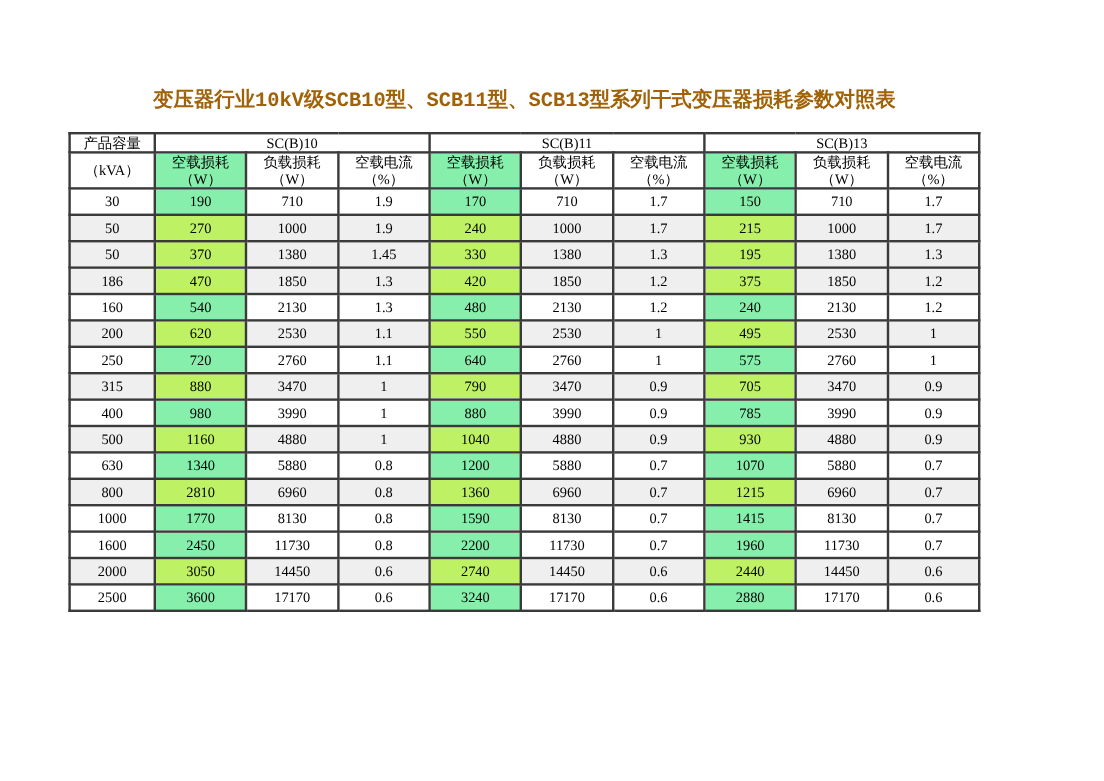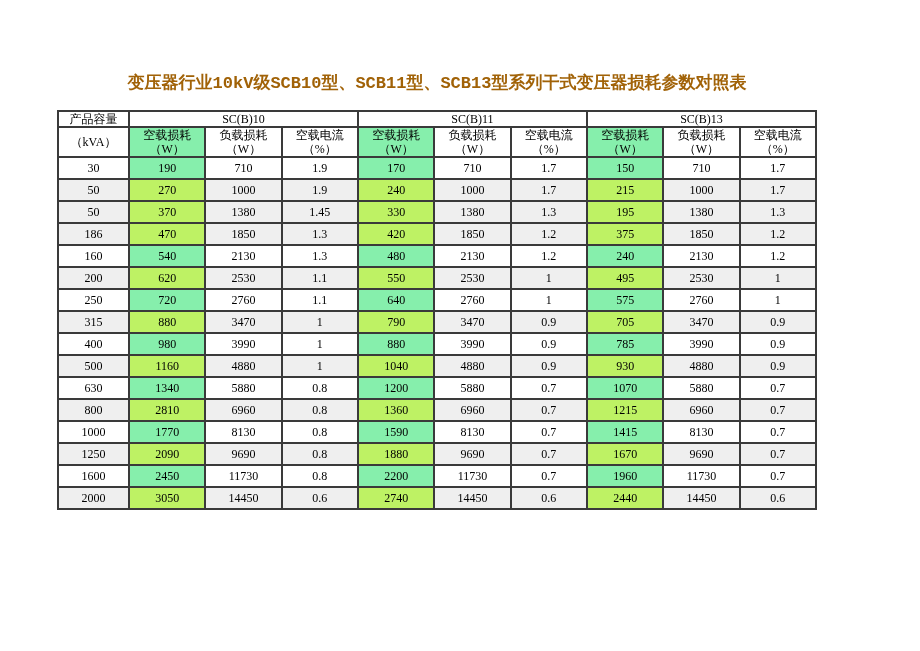--- a/index.html
+++ b/index.html
@@ -249,32 +249,20 @@
             <td class="col-shaded">1770</td>
             <td>8130</td>
             <td>0.8</td>
             <td class="col-shaded">1590</td>
             <td>8130</td>
             <td>0.7</td>
             <td class="col-shaded">1415</td>
             <td>8130</td>
             <td>0.7</td>
           </tr>
-          <tr class="striped">
-            <td>1250</td>
-            <td class="col-shaded">2090</td>
-            <td>9690</td>
-            <td>0.8</td>
-            <td class="col-shaded">1880</td>
-            <td>9690</td>
-            <td>0.7</td>
-            <td class="col-shaded">1670</td>
-            <td>9690</td>
-            <td>0.7</td>
-          </tr>
           <tr>
             <td>1600</td>
             <td class="col-shaded">2450</td>
             <td>11730</td>
             <td>0.8</td>
             <td class="col-shaded">2200</td>
             <td>11730</td>
             <td>0.7</td>
             <td class="col-shaded">1960</td>
             <td>11730</td>
@@ -285,17 +273,29 @@
             <td class="col-shaded">3050</td>
             <td>14450</td>
             <td>0.6</td>
             <td class="col-shaded">2740</td>
             <td>14450</td>
             <td>0.6</td>
             <td class="col-shaded">2440</td>
             <td>14450</td>
             <td>0.6</td>
           </tr>
+          <tr>
+            <td>2500</td>
+            <td class="col-shaded">3600</td>
+            <td>17170</td>
+            <td>0.6</td>
+            <td class="col-shaded">3240</td>
+            <td>17170</td>
+            <td>0.6</td>
+            <td class="col-shaded">2880</td>
+            <td>17170</td>
+            <td>0.6</td>
+          </tr>
         </tbody>
     </table>
   </div>
 
 </div>
 
 </body></html>

